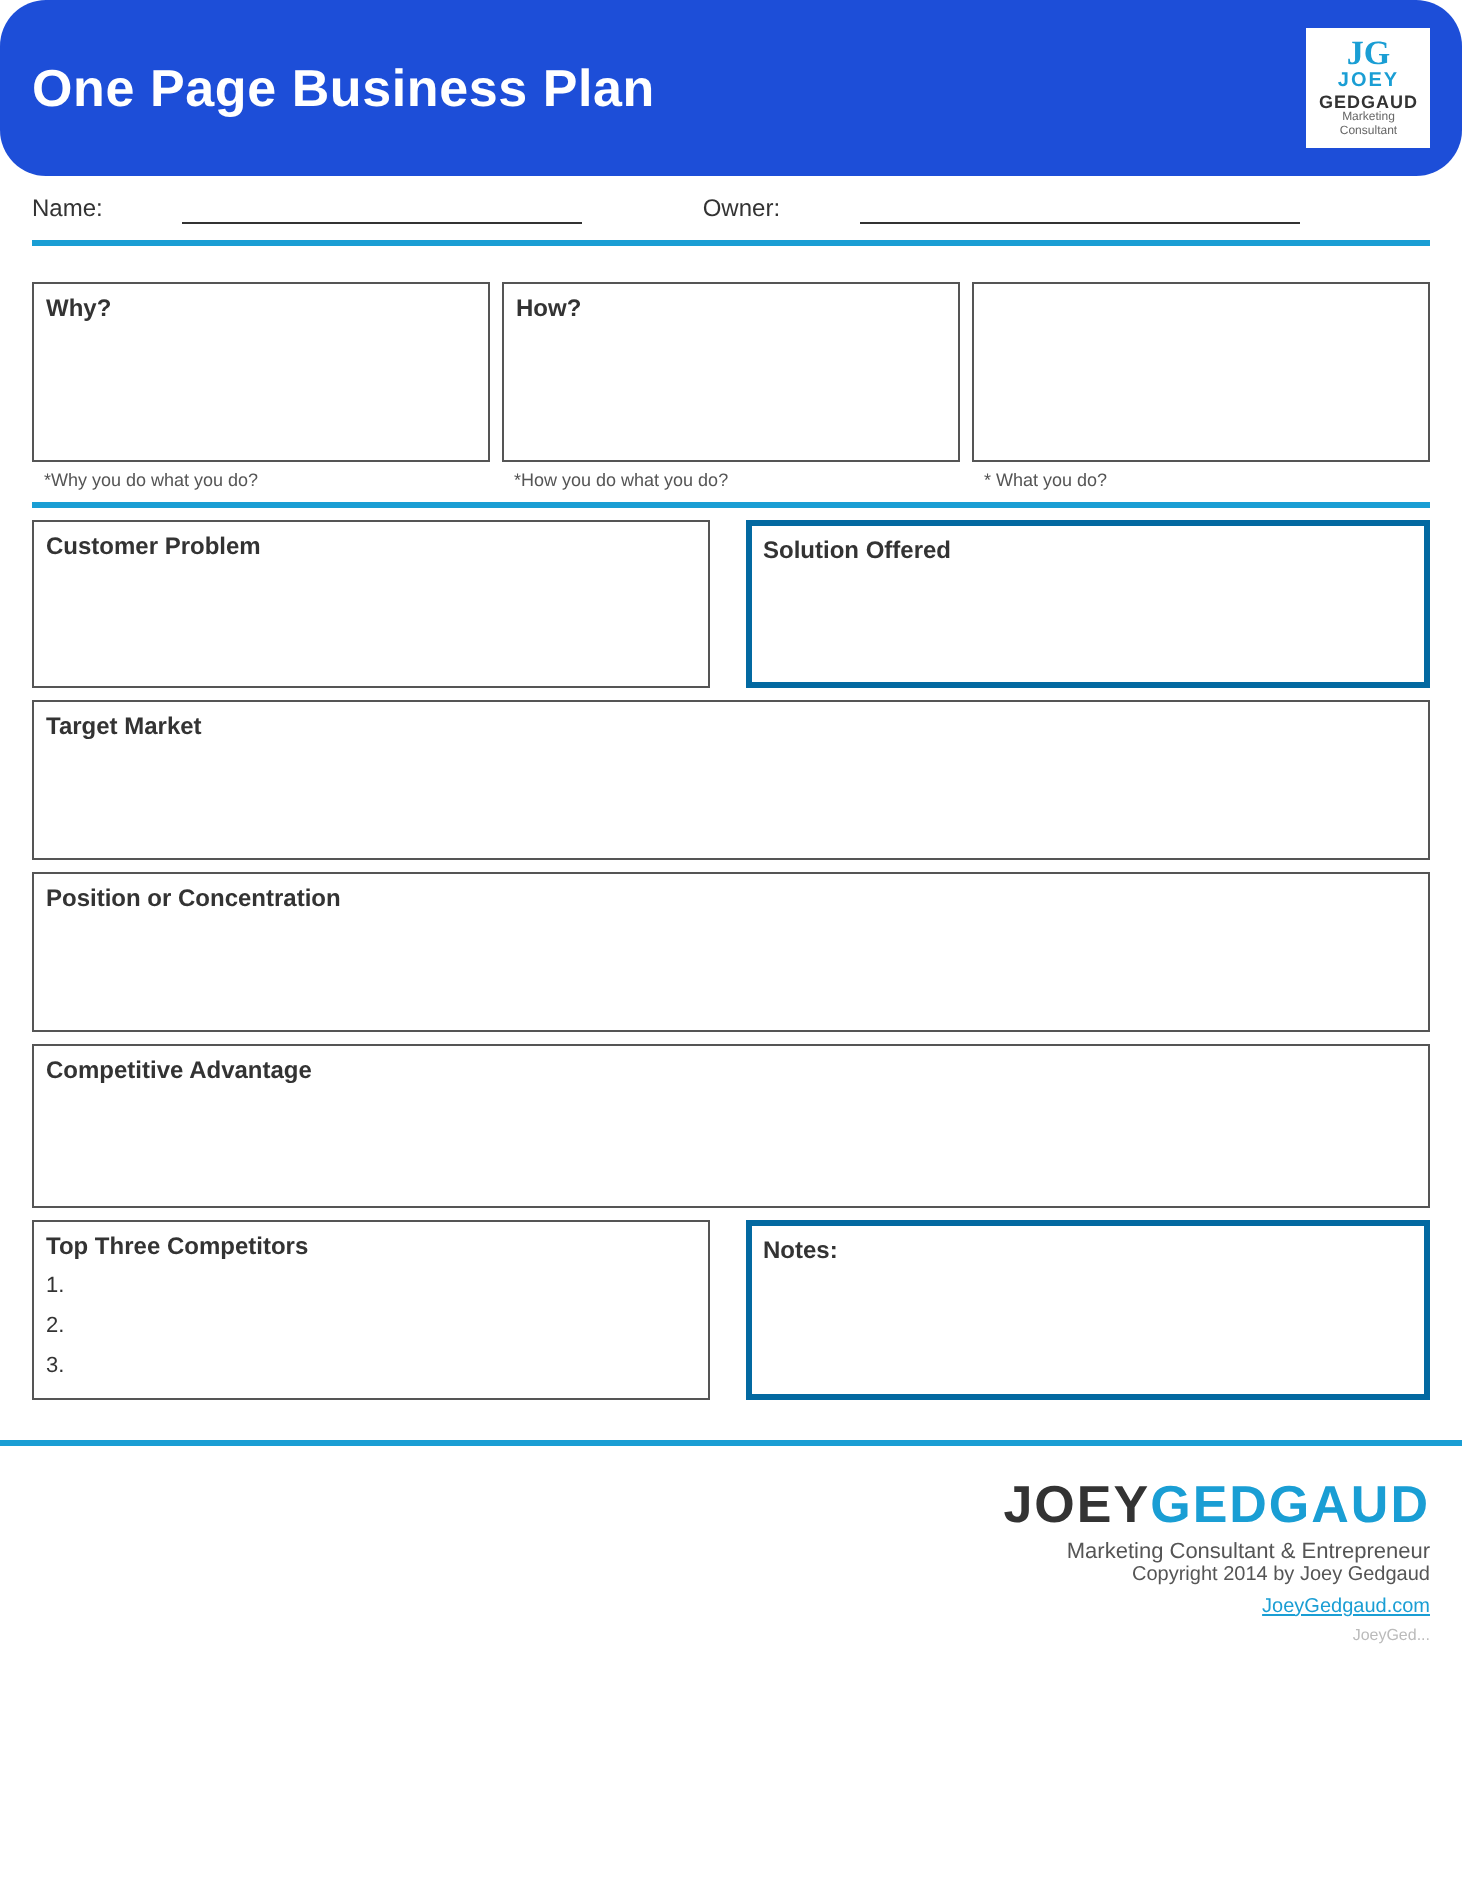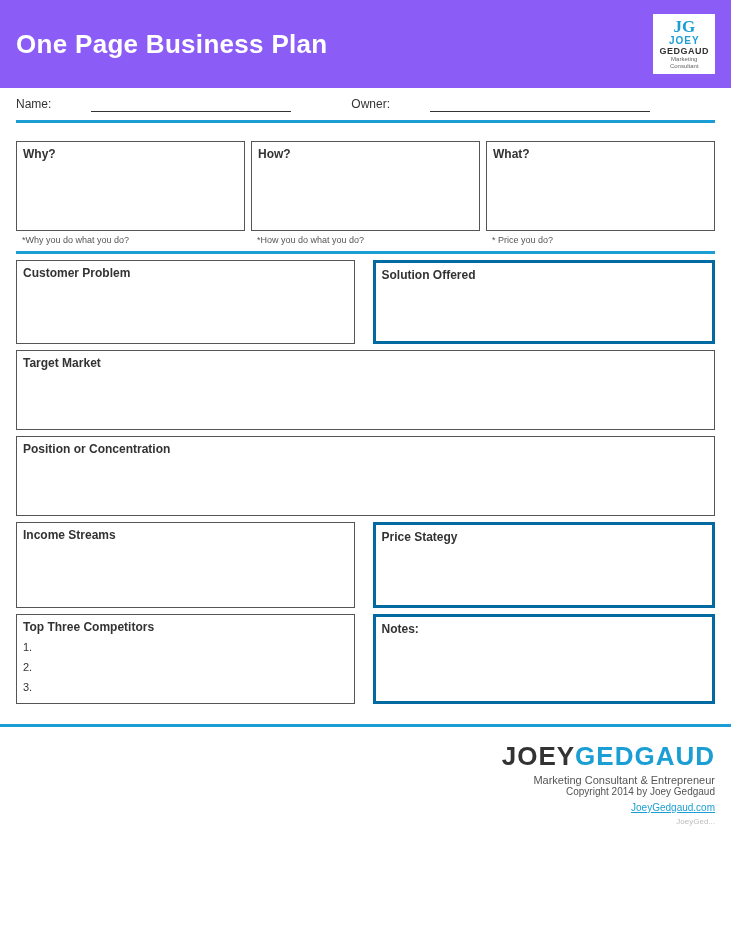--- a/index.html
+++ b/index.html
@@ -13,26 +13,27 @@
     }
     .page {
       width: 731px;
       min-height: 942px;
       background: #ffffff;
       padding: 0;
       position: relative;
     }
     
     .header {
-      background: #8b5cf6;
+      background: #1d4ed8;
       padding: 14px 16px 14px 16px;
       display: flex;
       align-items: center;
       justify-content: space-between;
       position: relative;
+      border-radius: 23px;
     }
     .header-title {
       color: #ffffff;
       font-size: 26px;
       font-weight: bold;
       letter-spacing: 0.3px;
     }
     .logo-box {
       display: flex;
       flex-direction: column;
@@ -220,29 +221,28 @@
     <div class="three-col" style="margin-top:8px;">
       <div class="col-box">
         <div class="box-label">Why?</div>
         <div style="min-height:55px;"></div>
       </div>
       <div class="col-box">
         <div class="box-label">How?</div>
         <div style="min-height:55px;"></div>
       </div>
       <div class="col-box">
-        <div class="box-label">What?</div>
         <div style="min-height:55px;"></div>
       </div>
     </div>
 
     <div class="sub-labels-row">
       <div class="sub-label-item">*Why you do what you do?</div>
       <div class="sub-label-item">*How you do what you do?</div>
-      <div class="sub-label-item">* Price you do?</div>
+      <div class="sub-label-item">* What you do?</div>
     </div>
 
     <div class="divider-blue" style="margin: 2px 0 6px 0;"></div>
 
     <div class="two-col">
       <div class="left-box">
         <div class="box-label">Customer Problem</div>
         <div style="min-height:50px;"></div>
       </div>
       <div class="right-box">
@@ -254,31 +254,25 @@
     <div class="full-box">
       <div class="box-label">Target Market</div>
       <div style="min-height:50px;"></div>
     </div>
 
     <div class="full-box">
       <div class="box-label">Position or Concentration</div>
       <div style="min-height:50px;"></div>
     </div>
 
-
-    <div class="two-col">
-      <div class="left-box">
-        <div class="box-label">Income Streams</div>
-        <div style="min-height:52px;"></div>
-      </div>
-      <div class="right-box">
-        <div class="box-label">Price Stategy</div>
-        <div style="min-height:52px;"></div>
-      </div>
-    </div>
+    <div class="full-box">
+      <div class="box-label">Competitive Advantage</div>
+      <div style="min-height:52px;"></div>
+    </div>
+
 
     <div class="two-col">
       <div class="left-box">
         <div class="box-label">Top Three Competitors</div>
         <ul class="competitors-list">
           <li>1.</li>
           <li>2.</li>
           <li>3.</li>
         </ul>
       </div>

